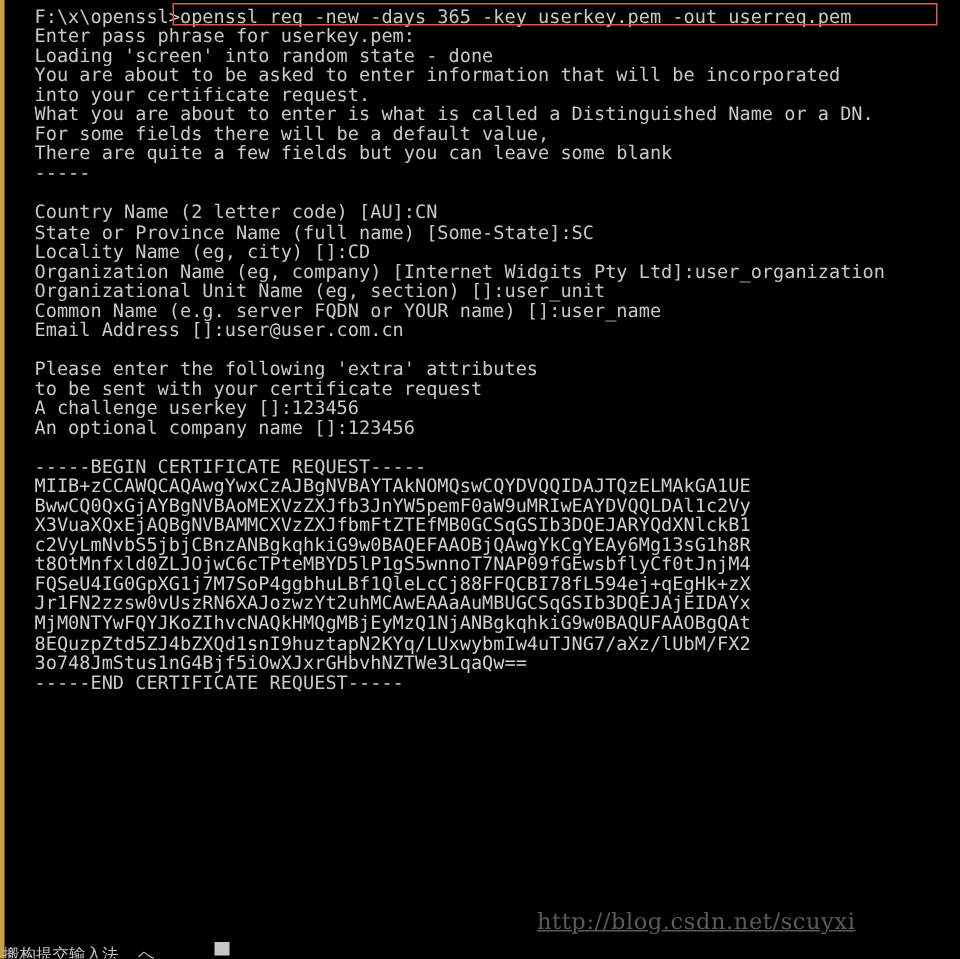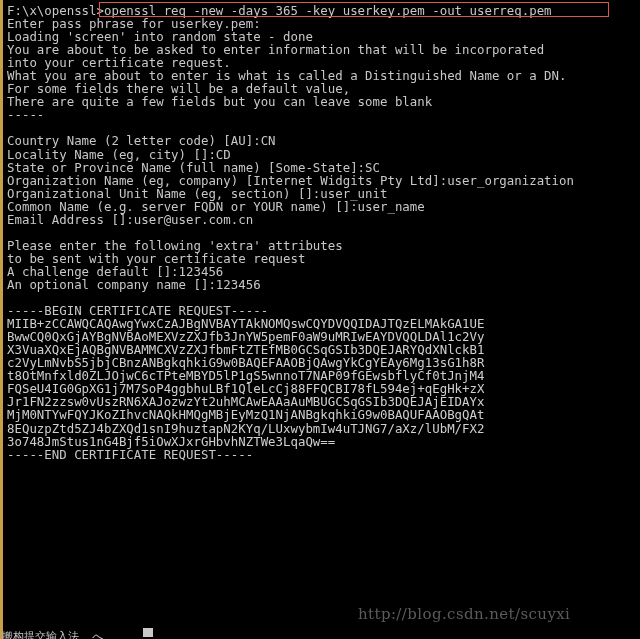--- a/index.html
+++ b/index.html
@@ -27,20 +27,21 @@
     left: 0;
     top: 0;
     width: 3px;
     height: 639px;
     background: #c8a04a;
   }
   .content {
     position: relative;
     z-index: 2;
     padding-left: 5px;
+    margin-left: 16px;
   }
   .line {
     color: #c8c8c8;
     font-size: 12.4px;
     line-height: 13.05px;
     white-space: pre;
     letter-spacing: 0px;
     height: 13.05px;
   }
   .line.blank {
@@ -66,20 +67,21 @@
   .watermark {
     position: absolute;
     left: 358px;
     top: 605px;
     color: #5b5b5b;
     font-family: "DejaVu Serif", "Liberation Serif", serif;
     font-size: 15px;
     letter-spacing: 0.4px;
     z-index: 3;
     white-space: pre;
+    text-decoration: underline;
   }
   .cursor {
     display: inline-block;
     width: 7px;
     height: 11px;
     background: #c8c8c8;
     vertical-align: -1px;
     margin-left: 1px;
   }
   .taskbar-hint {
@@ -123,32 +125,32 @@
     <div class="line">You are about to be asked to enter information that will be incorporated</div>
     <div class="line">into your certificate request.</div>
     <div class="line">What you are about to enter is what is called a Distinguished Name or a DN.</div>
     <div class="line">For some fields there will be a default value,</div>
     <div class="line">There are quite a few fields but you can leave some blank</div>
     <div class="line">-----</div>
 
     <div class="line blank"></div>
 
     <div class="line">Country Name (2 letter code) [AU]:CN</div>
+    <div class="line">State or Province Name (full name) [Some-State]:SC</div>
     <div class="line">Locality Name (eg, city) []:CD</div>
-    <div class="line">State or Province Name (full name) [Some-State]:SC</div>
     <div class="line">Organization Name (eg, company) [Internet Widgits Pty Ltd]:user_organization</div>
     <div class="line">Organizational Unit Name (eg, section) []:user_unit</div>
     <div class="line">Common Name (e.g. server FQDN or YOUR name) []:user_name</div>
     <div class="line">Email Address []:user@user.com.cn</div>
 
     <div class="line blank"></div>
 
     <div class="line">Please enter the following 'extra' attributes</div>
     <div class="line">to be sent with your certificate request</div>
-    <div class="line">A challenge default []:123456</div>
+    <div class="line">A challenge userkey []:123456</div>
     <div class="line">An optional company name []:123456</div>
 
     <div class="line blank"></div>
 
     <div class="line">-----BEGIN CERTIFICATE REQUEST-----</div>
 
     <div class="line b64">MIIB+zCCAWQCAQAwgYwxCzAJBgNVBAYTAkNOMQswCQYDVQQIDAJTQzELMAkGA1UE</div>
     <div class="line b64">BwwCQ0QxGjAYBgNVBAoMEXVzZXJfb3JnYW5pemF0aW9uMRIwEAYDVQQLDAl1c2Vy</div>
     <div class="line b64">X3VuaXQxEjAQBgNVBAMMCXVzZXJfbmFtZTEfMB0GCSqGSIb3DQEJARYQdXNlckB1</div>
     <div class="line b64">c2VyLmNvbS5jbjCBnzANBgkqhkiG9w0BAQEFAAOBjQAwgYkCgYEAy6Mg13sG1h8R</div>

